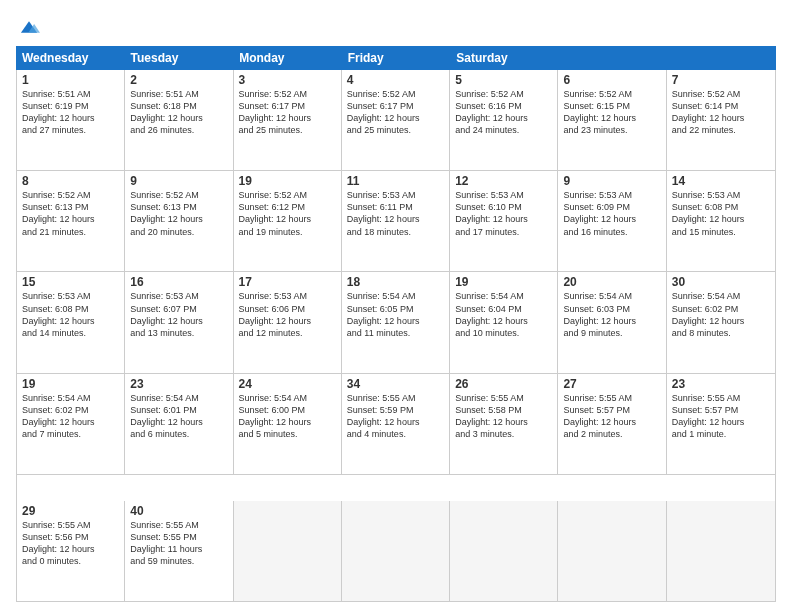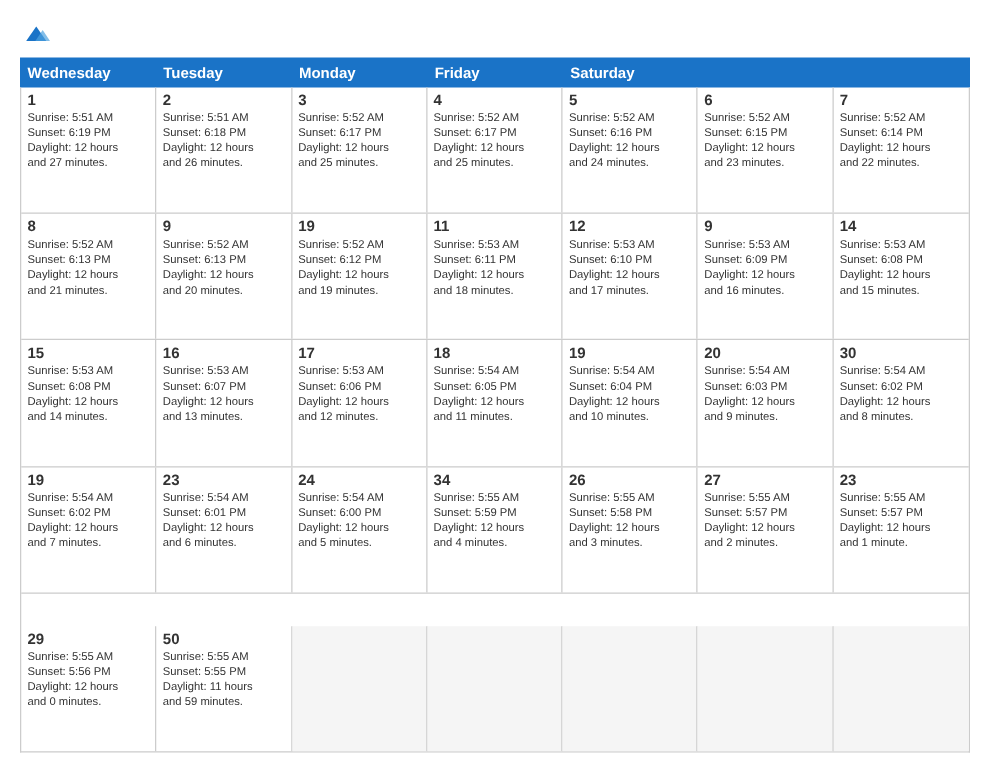--- a/index.html
+++ b/index.html
@@ -353,21 +353,21 @@
         </div>
         <div class="cal-row">
           <div class="cal-cell">
             <span class="day-num">29</span>
             <div class="cell-text" style="white-space: pre-line;">Sunrise: 5:55 AM
 Sunset: 5:56 PM
 Daylight: 12 hours
 and 0 minutes.</div>
           </div>
           <div class="cal-cell">
-            <span class="day-num">50</span>
+            <span class="day-num">40</span>
             <div class="cell-text" style="white-space: pre-line;">Sunrise: 5:55 AM
 Sunset: 5:55 PM
 Daylight: 11 hours
 and 59 minutes.</div>
           </div>
           <div class="cal-cell empty"></div>
           <div class="cal-cell empty"></div>
           <div class="cal-cell empty"></div>
           <div class="cal-cell empty"></div>
           <div class="cal-cell empty"></div>

